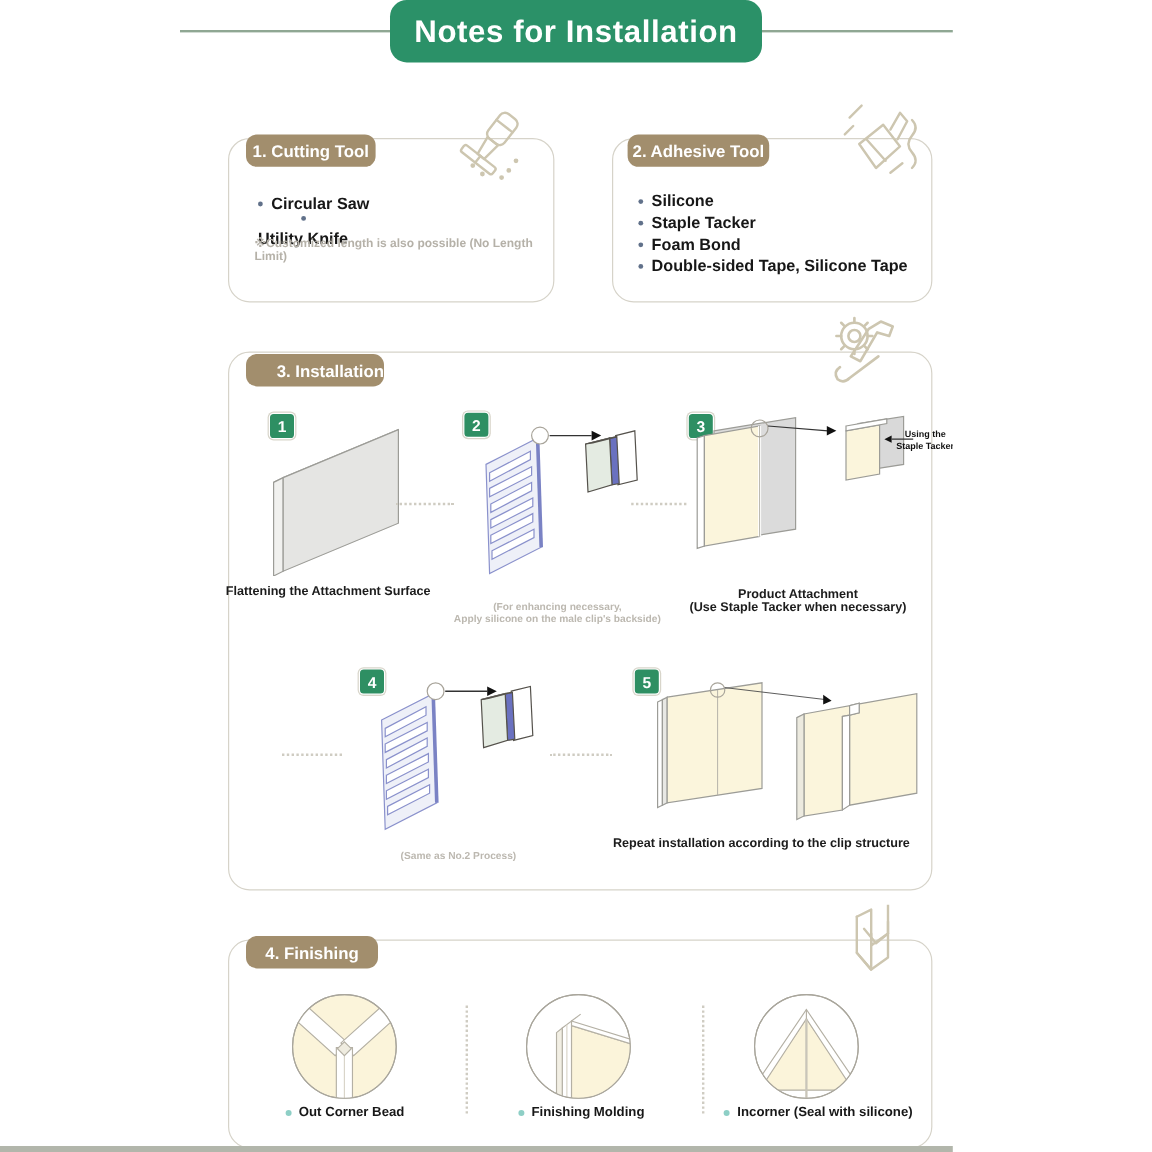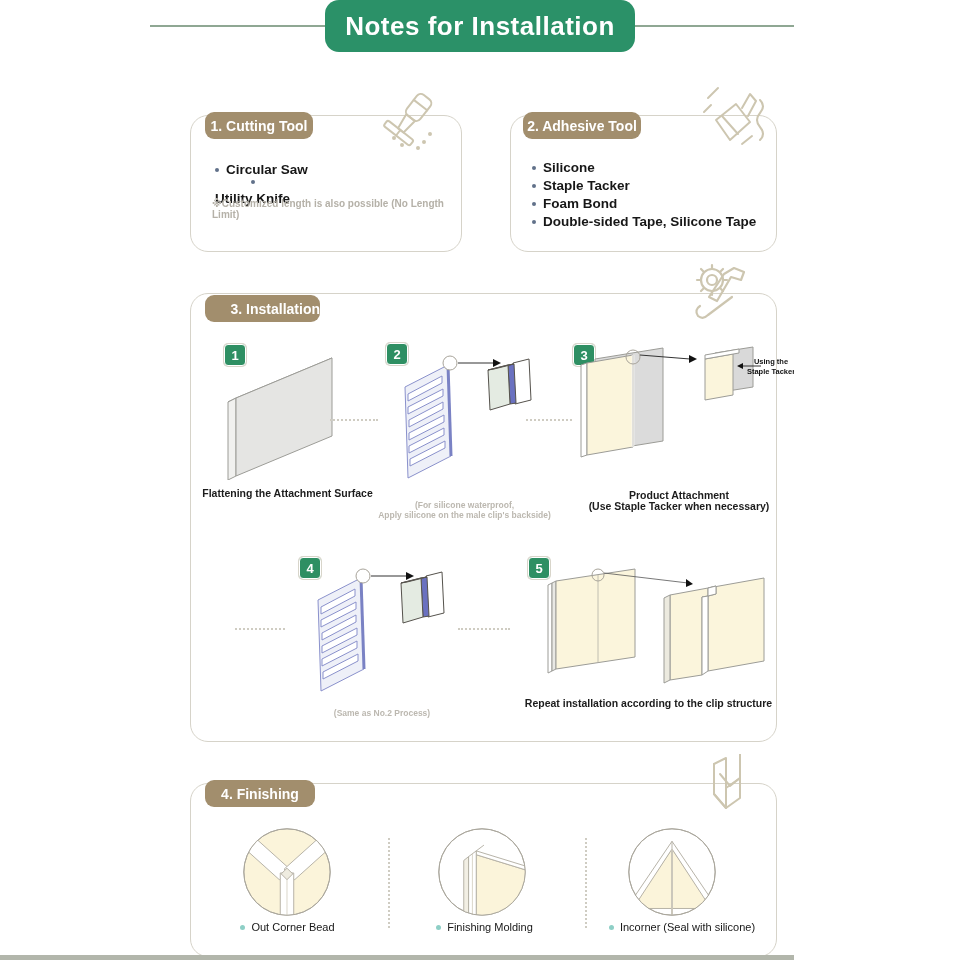--- a/index.html
+++ b/index.html
@@ -16,27 +16,27 @@
   .tab{background:#a28e6d;border-radius:9px;color:#fff;font-weight:bold;font-size:14px;
        display:flex;align-items:center;justify-content:center;}
   
   .tool-item{display:flex;align-items:center;gap:7px;font-size:13.5px;font-weight:bold;color:#171717;}
   .dotb{width:4px;height:4px;border-radius:50%;background:#61718a;flex:0 0 auto;}
   .note{font-size:10px;color:#b5b1a8;font-weight:bold;}
   
   .badge{width:20px;height:20px;background:#2e8f63;border-radius:4px;color:#fff;
          font-size:13px;font-weight:bold;display:flex;align-items:center;justify-content:center;
          border:1px solid #fff;box-shadow:0 0 0 1px #d8d5ca;}
-  .cap{font-size:10.5px;font-weight:bold;color:#1c1c1c;text-align:center;line-height:12px;margin-left:14px;}
+  .cap{font-size:10.5px;font-weight:bold;color:#1c1c1c;text-align:center;line-height:12px;}
   .sub{font-size:8.5px;font-weight:bold;color:#bcb8b0;text-align:center;line-height:10.5px;}
   .dotline{border-top:2px dotted #cfccc2;height:0;}
   .vdotline{border-left:2px dotted #cfccc2;width:0;}
   .anno{font-size:7.5px;font-weight:bold;color:#111;text-align:center;line-height:9.5px;margin-left:28px;}
   .fin-cap{display:flex;align-items:center;justify-content:center;gap:6px;
-           font-size:11px;font-weight:normal;color:#171717;}
+           font-size:11px;font-weight:bold;color:#171717;}
   .dott{width:5px;height:5px;border-radius:50%;background:#8ecfc6;flex:0 0 auto;}
   .bottom-bar{left:0;top:955px;width:960px;height:5px;background:#b2b6ab;}
   svg{display:block;}
 </style>
 </head>
 <body>
 
 <div id="canvas">
 
   <div class="abs title-line" style="left:150px;width:175px;"></div>
@@ -164,21 +164,21 @@
     <circle cx="70" cy="13" r="7" fill="#fff" stroke="#a8a49a"></circle>
     <line x1="78" y1="13" x2="113" y2="13" stroke="#333" stroke-width="1.2"></line>
     <polygon points="113,9 121,13 113,17" fill="#111"></polygon>
     <g stroke="#55524c" stroke-width="1">
       <polygon points="133,13 149,9 151,50 135,54" fill="#fff"></polygon>
       <polygon points="128,15 134,14 136,53 130,54" fill="#6a71c0"></polygon>
       <polygon points="108,20 128,15 130,54 110,60" fill="#e4ebe2"></polygon>
       <polygon points="108,20 128,15 134,14 114,19" fill="#fff"></polygon>
     </g>
   </svg>
-  <div class="abs sub" style="left:362px;top:500px;width:205px;">(For silicone waterproof,</div>
+  <div class="abs sub" style="left:362px;top:500px;width:205px;">(For enhancing necessary,</div>
   <div class="abs sub" style="left:362px;top:510px;width:205px;">Apply silicone on the male clip's backside)</div>
 
   <div class="abs dotline" style="left:526px;top:419px;width:46px;"></div>
 
   <div class="abs badge" style="left:573px;top:344px;">
     <span>3</span>
   </div>
   <svg class="abs" style="left:565px;top:345px;" width="210" height="140" viewBox="0 0 210 140">
     <g stroke="#9c9c97" stroke-width="1">
       <polygon points="30,14 98,3 98,96 30,107" fill="#dbdbdb"></polygon>

